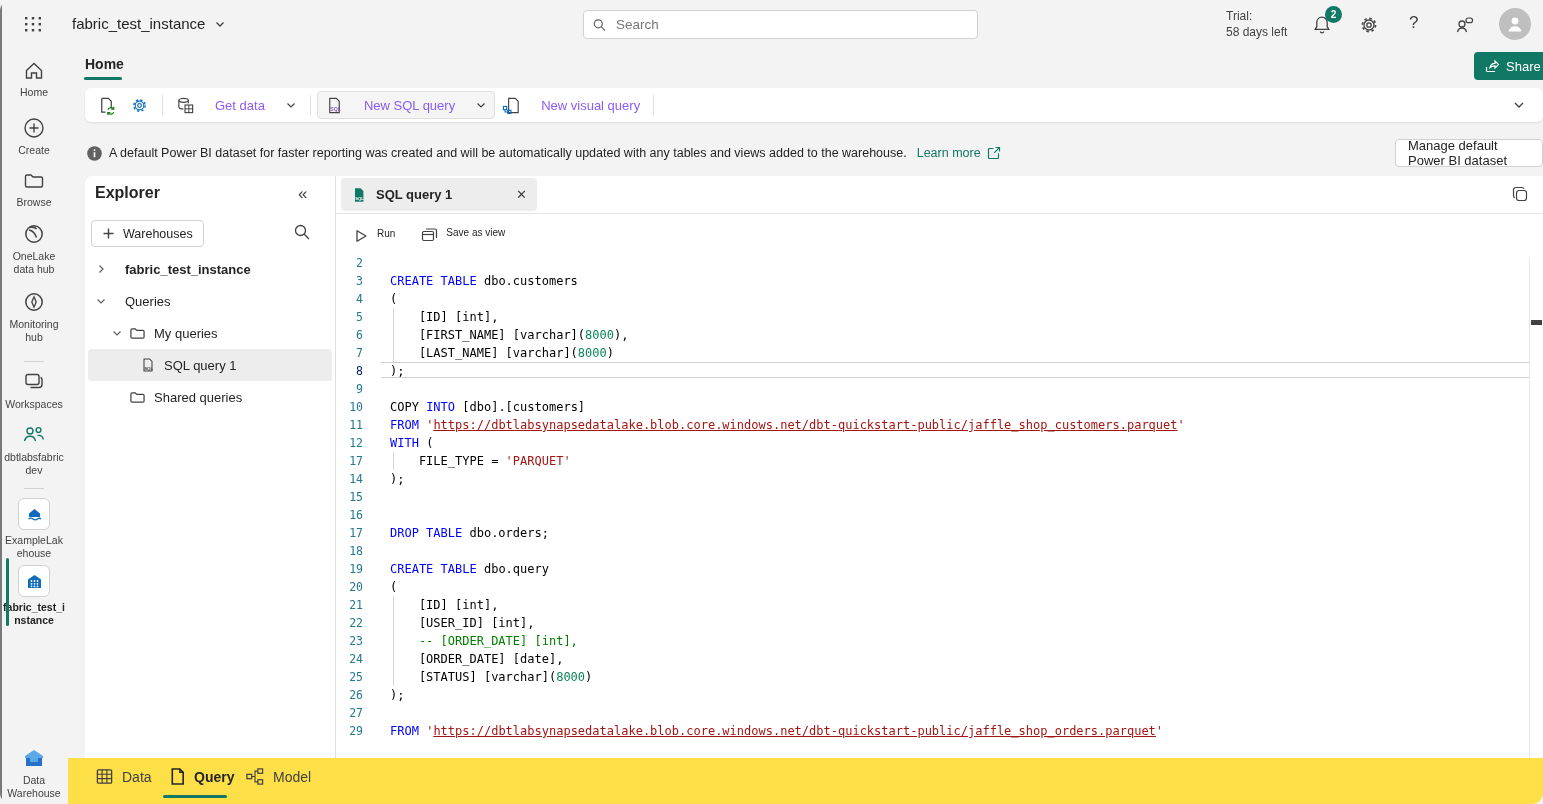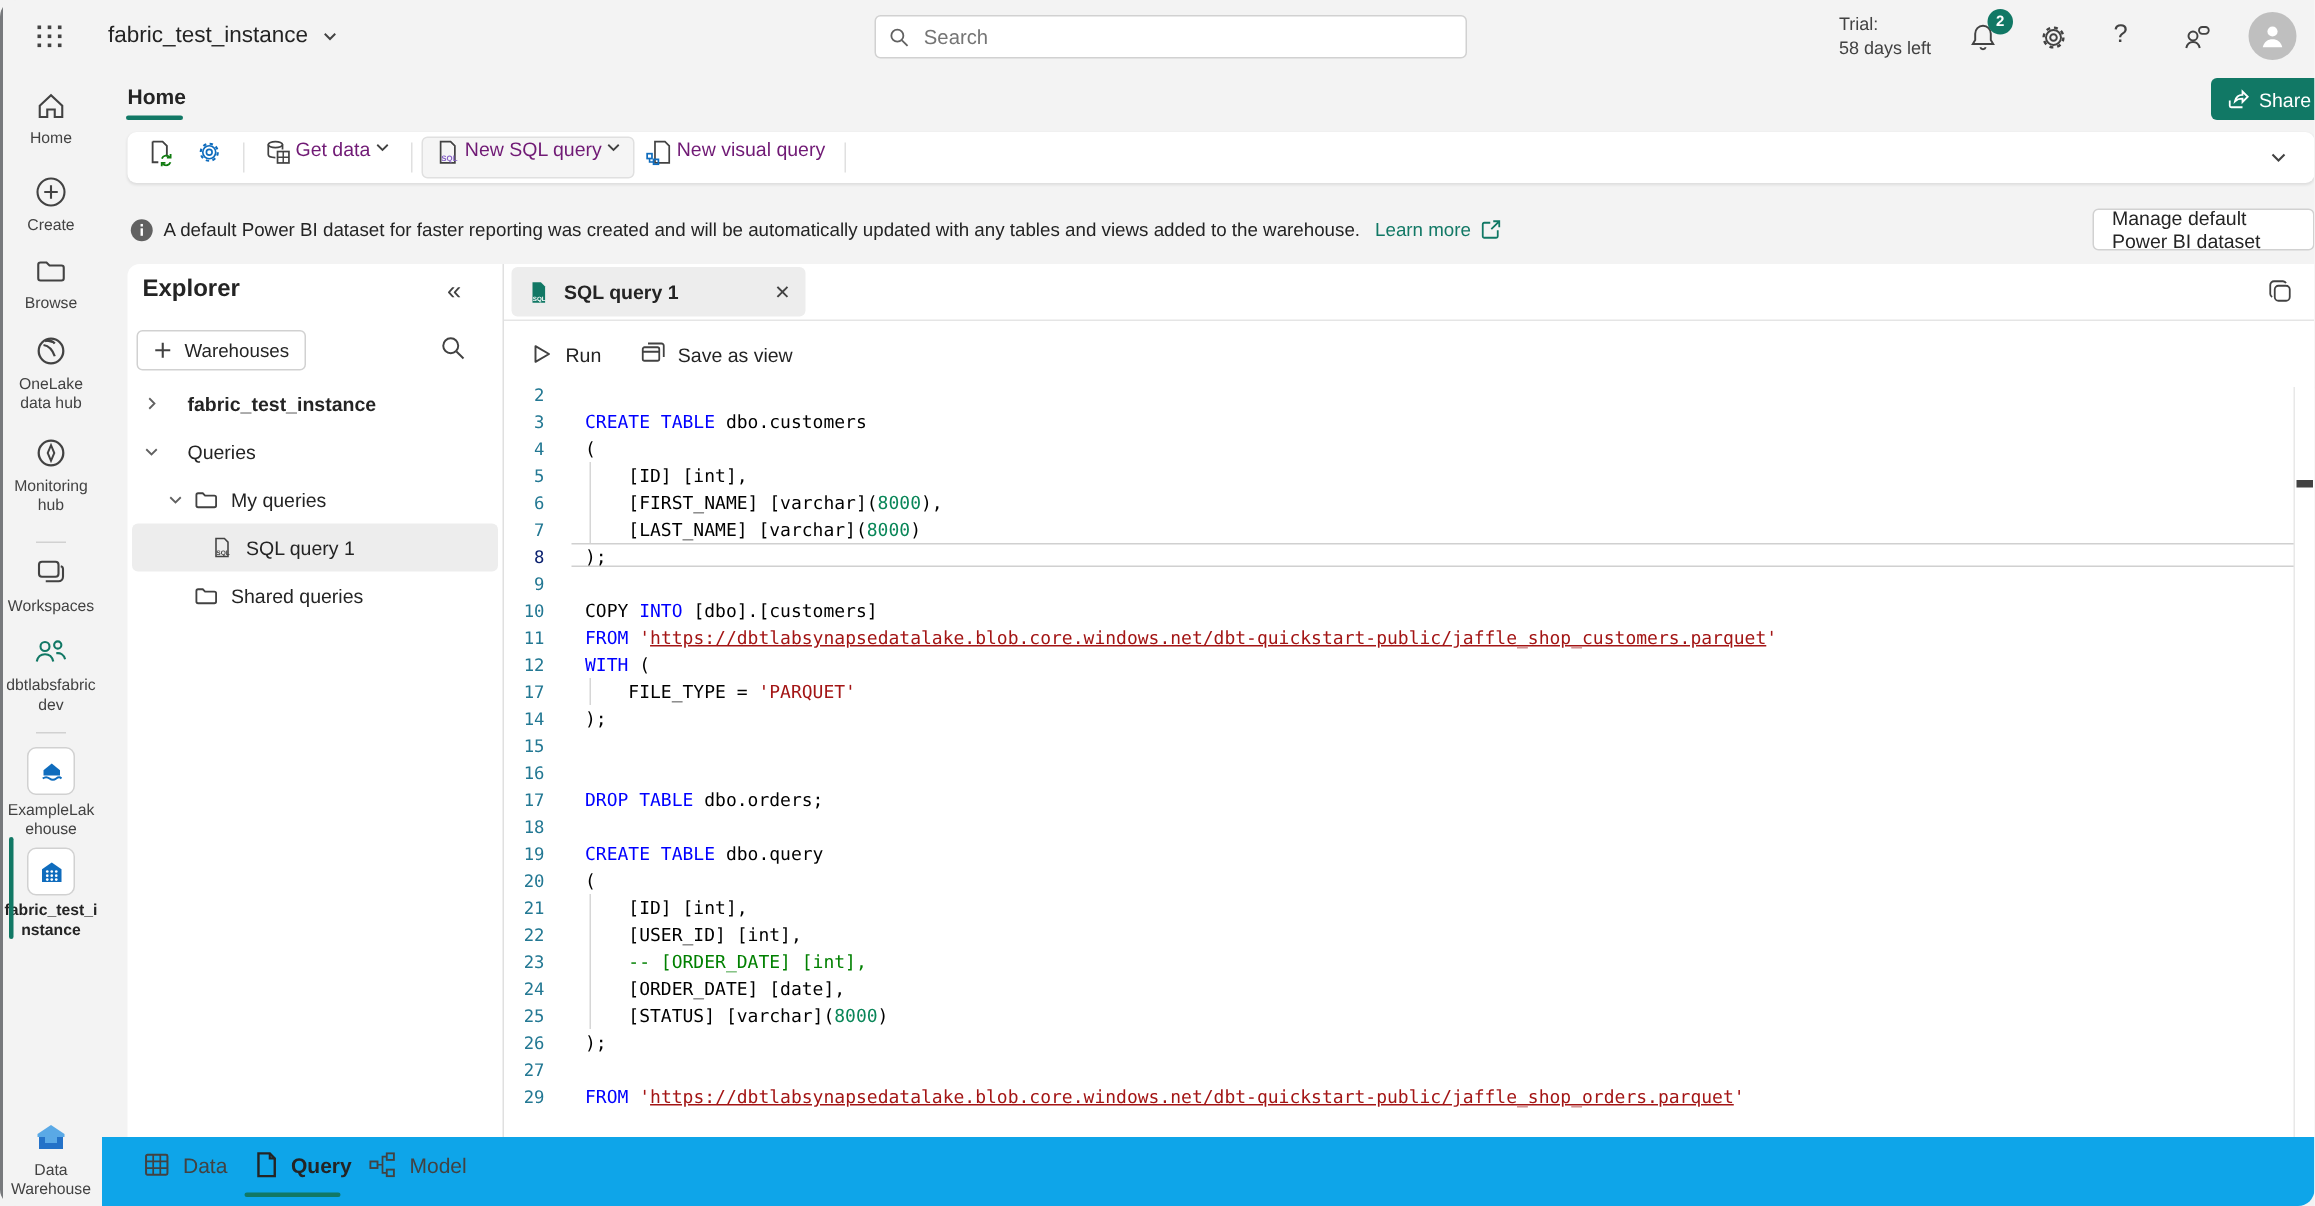--- a/index.html
+++ b/index.html
@@ -15,21 +15,21 @@
   #trial{left:1226px;top:8px;font-size:12px;line-height:16px;color:#424242;}
   .hdr-ic{top:14px;width:22px;height:22px;cursor:pointer;}
   #badge{left:1325px;top:6px;min-width:17px;height:17px;background:#117865;color:#fff;border-radius:9px;font-size:10px;display:flex;align-items:center;justify-content:center;font-weight:600;}
   #avatar{left:1499px;top:8px;width:32px;height:32px;border-radius:50%;background:#bfbfbf;display:flex;align-items:center;justify-content:center;}
   
   #home-tab-label{left:85px;top:56px;font-size:14px;font-weight:700;color:#242424;cursor:pointer;}
   #home-underline{left:84px;top:77px;width:38px;height:3px;background:var(--accent);border-radius:2px;}
   #share-btn{left:1474px;top:52px;height:28px;padding:0 10px;background:var(--accent);color:#fff;border-radius:4px;display:flex;align-items:center;gap:6px;font-size:13px;cursor:pointer;}
   
   #toolbar{left:85px;top:88px;width:1458px;height:34px;background:#fff;border-radius:6px;box-shadow:0 1px 2px rgba(0,0,0,0.09);display:flex;align-items:center;padding:0;}
-  .tb-btn{display:flex;align-items:flex-start;gap:2px;font-size:13px;color:#701a75;height:26px;padding:0 7px;border-radius:4px;cursor:pointer;}
+  .tb-btn{display:flex;align-items:center;gap:20px;font-size:13px;color:#8b5cf6;height:26px;padding:0 7px;border-radius:4px;cursor:pointer;}
   .tb-div{width:1px;height:20px;background:#e0e0e0;margin:0 6px;}
   #btn-new-sql{background:#f5f5f5;border:1px solid #e0e0e0;}
   #tb-expand{position:absolute;right:16px;top:9px;cursor:pointer;}
   
   #banner{left:75px;top:136px;width:1468px;height:34px;display:flex;align-items:center;font-size:12.5px;color:#242424;}
   #banner .msg-wrap{display:flex;align-items:center;gap:6px;margin-left:11px;}
   #learn-more{color:var(--accent);cursor:pointer;margin-left:4px;}
   #manage-btn{position:absolute;left:1320px;top:3px;height:26px;padding:0 12px;background:#fff;border:1px solid #d1d1d1;border-radius:4px;font-size:13px;display:flex;align-items:center;cursor:pointer;color:#242424;}
   
   #rail{left:0;top:48px;width:68px;height:756px;background:#f3f3f3;}
@@ -51,37 +51,37 @@
   .tree-row .twisty{width:12px;display:flex;justify-content:center;color:#616161;}
   .tree-sel{background:#ededed;}
   
   #query-pane{flex:1;position:relative;}
   #tabstrip{position:absolute;left:0;top:0;right:0;height:37px;border-bottom:1px solid #e5e5e5;}
   #sql-tab{position:absolute;left:5px;top:2px;height:33px;width:176px;background:#ededed;border-radius:4px;display:flex;align-items:center;padding:0 10px;gap:9px;cursor:pointer;}
   #sql-tab .tab-title{font-size:13px;font-weight:600;color:#242424;}
   #tab-close{margin-left:auto;color:#424242;font-size:13px;cursor:pointer;}
   #copy-icon{position:absolute;right:14px;top:10px;cursor:pointer;}
   #runbar{position:absolute;left:0;top:37px;right:0;height:45px;border-bottom:1px solid #e5e5e5;display:flex;align-items:center;gap:26px;padding-left:17px;}
-  .run-btn{display:flex;align-items:flex-end;gap:8px;font-size:13px;color:#242424;cursor:pointer;}
+  .run-btn{display:flex;align-items:flex-start;gap:8px;font-size:10px;color:#242424;cursor:pointer;}
   
   #editor{position:absolute;left:0;top:82px;right:0;bottom:0;overflow:hidden;background:#fff;}
   #editor-lines{position:absolute;left:0;top:-4px;right:13px;}
   .ed-row{display:flex;height:18px;line-height:18px;font-family:"DejaVu Sans Mono","Liberation Mono",monospace;font-size:12px;}
   .ed-num{width:45px;flex:none;text-align:right;padding-right:18px;box-sizing:border-box;color:var(--lnum);font-size:11.5px;}
   .ed-code{flex:1;position:relative;padding-left:9px;box-sizing:border-box;}
   .ed-txt{white-space:pre;color:#000;}
   .cur .ed-code{border-top:1px solid #d0d0d0;border-bottom:1px solid #d0d0d0;height:16px;line-height:16px;}
   .cur .ed-num{color:#0b216f;}
   .guide{position:absolute;left:12px;top:0;bottom:0;width:1px;background:#d6d6d6;}
   .tk-kw{color:var(--kw);} .tk-num{color:var(--numc);} .tk-str{color:var(--str);}
   .tk-url{color:var(--str);text-decoration:underline;} .tk-com{color:var(--com);} .tk-pl{color:#000;}
   #ed-scroll{position:absolute;right:0;top:0;bottom:0;width:13px;border-left:1px solid #e8e8e8;}
   #ed-scroll-mark{position:absolute;right:1px;top:62px;width:11px;height:5px;background:#424242;}
   
-  #bottombar{left:68px;top:758px;width:1475px;height:46px;background:#0ea5e9;}
+  #bottombar{left:68px;top:758px;width:1475px;height:46px;background:#fde047;}
   .bb-tab{position:absolute;top:9px;display:flex;align-items:center;gap:8px;font-size:14px;color:#424242;cursor:pointer;}
   .bb-sel{font-weight:700;color:#242424;}
   #bb-underline{position:absolute;left:95px;top:37px;width:64px;height:3px;background:var(--accent);border-radius:2px;}
 </style>
 </head>
 <body>
 
 <div id="app">
 
   <div id="header" class="abs">

